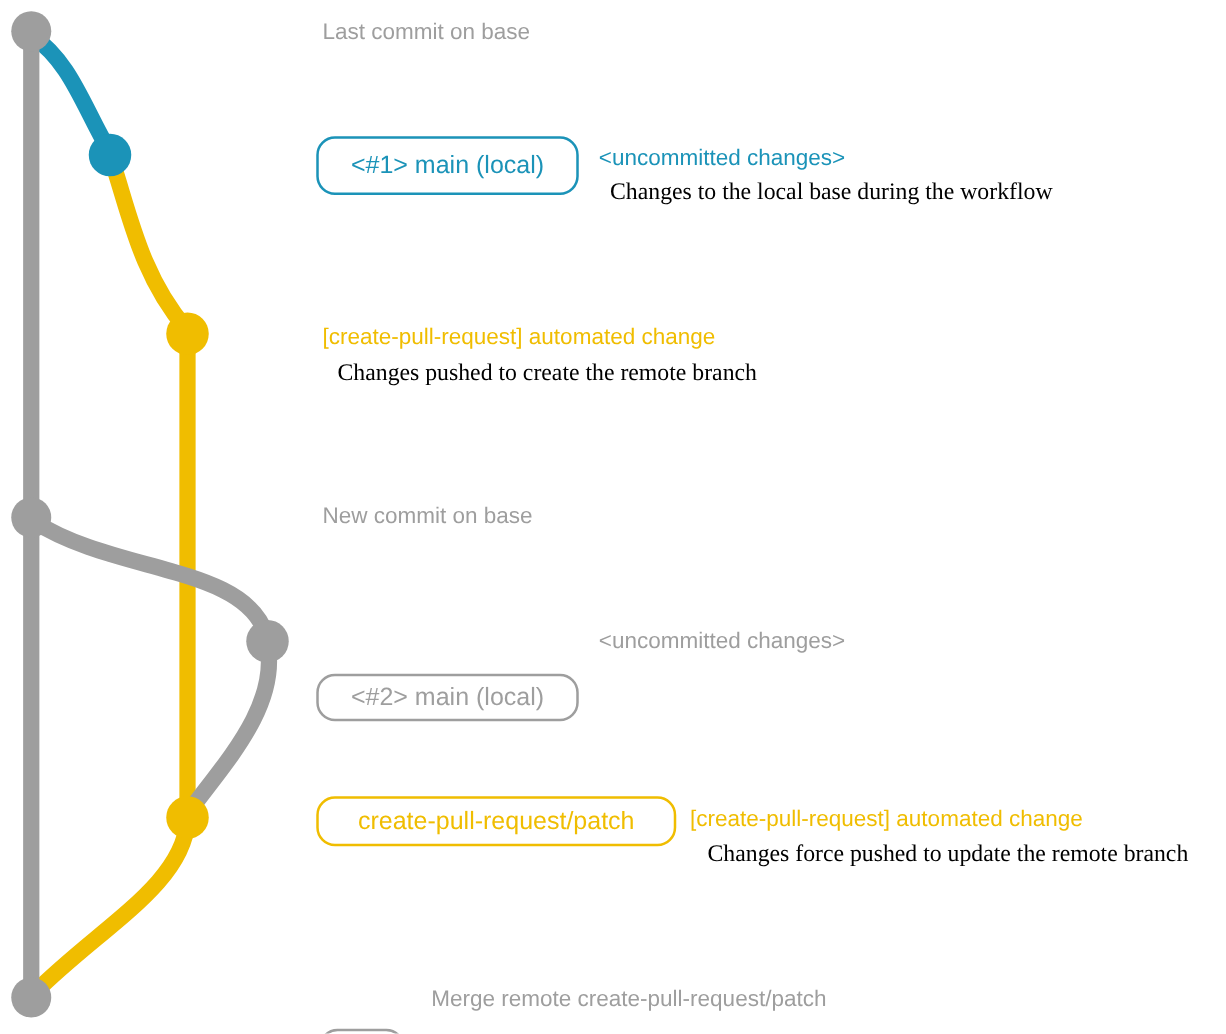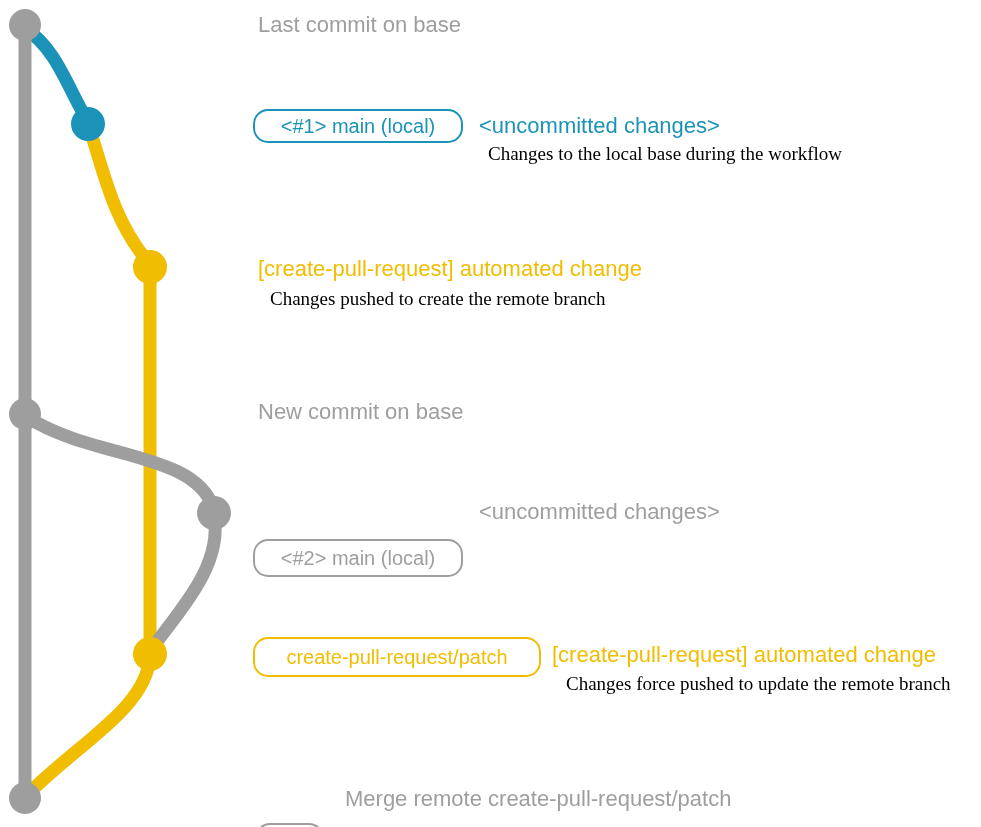--- a/index.html
+++ b/index.html
@@ -9,21 +9,21 @@
   }
   .graph{position:absolute;left:0;top:0;}
   .graph path{fill:none;stroke-width:13;stroke-linecap:round;}
   .s-gray{stroke:var(--gray);}
   .s-blue{stroke:var(--blue);}
   .s-yellow{stroke:var(--yellow);}
   .f-gray{fill:var(--gray);}
   .f-blue{fill:var(--blue);}
   .f-yellow{fill:var(--yellow);}
   .heading{
-    position:absolute;font-size:22px;line-height:26px;white-space:nowrap;
+    position:absolute;font-size:18px;line-height:26px;white-space:nowrap;
   }
   .c-gray{color:var(--gray);}
   .c-blue{color:var(--blue);}
   .c-yellow{color:var(--yellow);text-align:right;}
   .badge{
     position:absolute;display:flex;align-items:center;justify-content:center;
     box-sizing:border-box;border:2px solid;border-radius:15px;
     font-size:20px;white-space:nowrap;background:#ffffff;
   }
   .badge.c-blue{border-color:var(--blue);}
@@ -51,21 +51,21 @@
     <circle class="f-blue" cx="88" cy="124" r="17"></circle>
     <circle class="f-yellow" cx="150" cy="267" r="17"></circle>
     <circle class="f-gray" cx="25" cy="414" r="16"></circle>
     <circle class="f-gray" cx="214" cy="513" r="17"></circle>
     <circle class="f-yellow" cx="150" cy="654" r="17"></circle>
     <circle class="f-gray" cx="25" cy="798" r="16"></circle>
   </svg>
 
   <div class="heading c-gray" style="left:258px;top:12px">Last commit on base</div>
 
-  <div class="badge c-blue" style="left:253px;top:109px;width:210px;height:34px">&lt;#1&gt; main (local)</div>
+  <div class="badge c-blue" style="left:253px;top:109px;width:210px;height:47px">&lt;#1&gt; main (local)</div>
   <div class="heading c-blue" style="left:479px;top:113px">&lt;uncommitted changes&gt;</div>
   <div class="desc" style="left:488px;top:142px">Changes to the local base during the workflow</div>
 
   <div class="heading c-yellow" style="left:258px;top:256px">[create-pull-request] automated change</div>
   <div class="desc" style="left:270px;top:287px">Changes pushed to create the remote branch</div>
 
   <div class="heading c-gray" style="left:258px;top:399px">New commit on base</div>
 
   <div class="badge c-gray" style="left:253px;top:495px;width:210px;height:38px">&lt;#2&gt; main (local)</div>
   <div class="heading c-gray" style="left:479px;top:499px">&lt;uncommitted changes&gt;</div>

